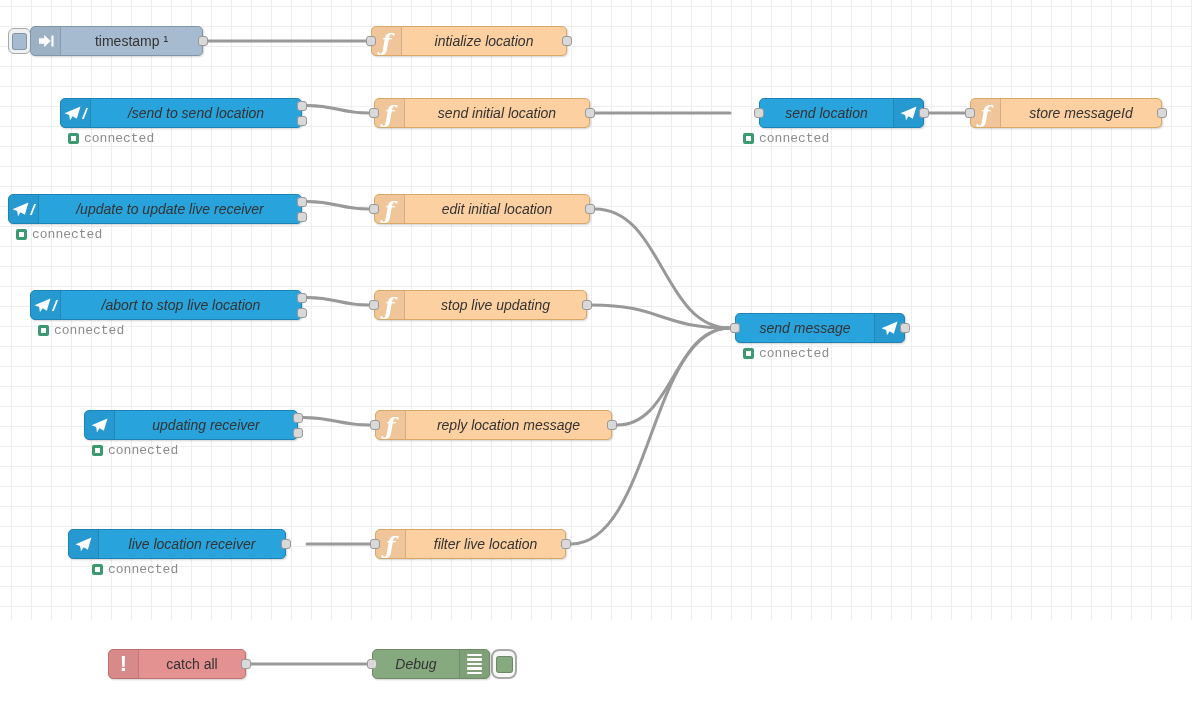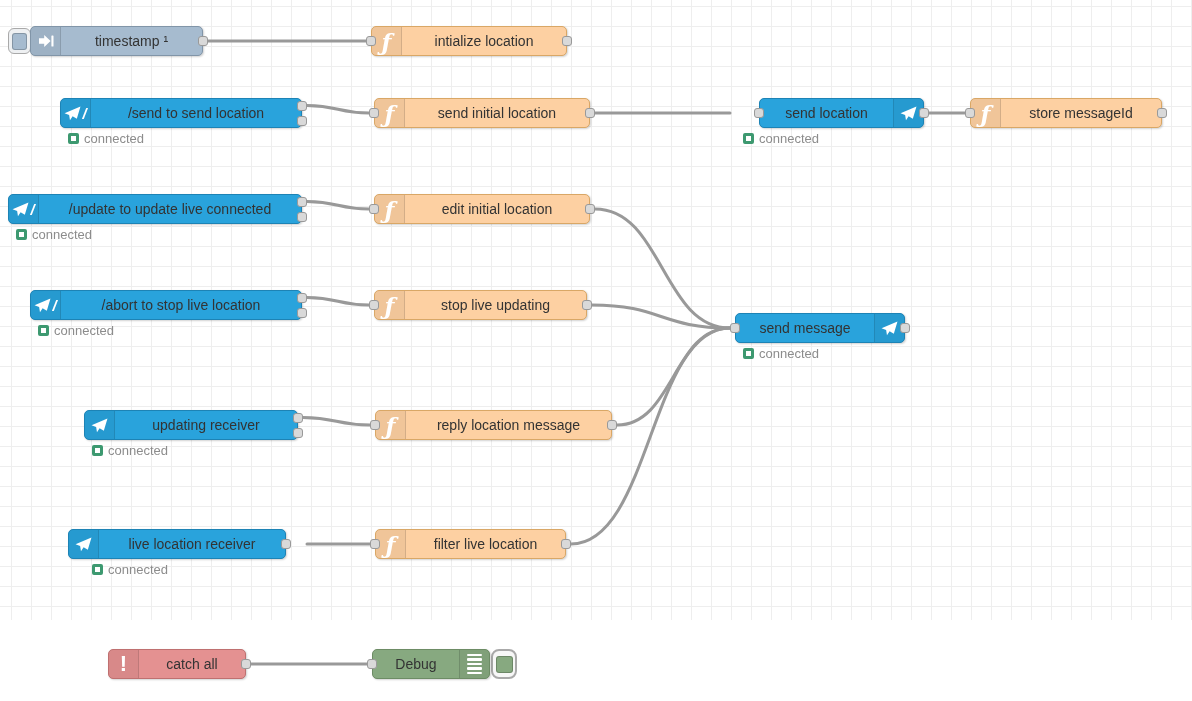--- a/index.html
+++ b/index.html
@@ -30,36 +30,36 @@
     width:29px; height:28px; flex:0 0 29px;
     display:flex; align-items:center; justify-content:center;
     background:rgba(0,0,0,0.05);
   }
   .icon-left  { border-right:1px solid rgba(0,0,0,0.12); border-radius:4px 0 0 4px; }
   .icon-right { order:2; border-left:1px solid rgba(0,0,0,0.12); border-radius:0 4px 4px 0; }
   .node-label {
     flex:1; text-align:center; font-size:14px; color:#333333;
     white-space:nowrap; overflow:hidden; padding:0 4px;
   }
-  .italic { }
+  .italic { font-style:italic; }
 
   .port {
     position:absolute; width:10px; height:10px; z-index:4;
     background:#d9d9d9; border:1px solid #999999; border-radius:3px;
     box-sizing:border-box; cursor:crosshair;
   }
   .glyph-f { font-family:"DejaVu Serif", serif; font-style:italic; font-weight:bold; color:#ffffff; font-size:23px; line-height:1; }
   .glyph-bang { font-weight:bold; color:#ffffff; font-size:22px; line-height:1; }
   .glyph-slash { color:#ffffff; font-size:15px; font-weight:bold; font-style:italic; margin-left:1px; }
   .debug-bars { display:flex; flex-direction:column; gap:2px; }
   .debug-bars div { width:15px; height:2.6px; background:#ffffff; border-radius:1px; }
 
   .status {
     position:absolute; z-index:2; display:flex; align-items:center; gap:5px;
-    font-size:13px; color:#8c8c8c;
+    font-size:13px; color:#8c8c8c;font-family:Liberation Mono, monospace;
   }
   .status-dot {
     width:5px; height:5px; background:#ffffff;
     border:3px solid #3d9970; border-radius:2px;
   }
 
   .side-button {
     position:absolute; z-index:2; background:#eef0f2;
     border:1px solid #a9a9a9; border-radius:6px;
     display:flex; align-items:center; justify-content:center;
@@ -154,21 +154,21 @@
       <div class="port" style="left: -6px; top: 9px;"></div>
       <div class="port" style="right: -6px; top: 9px;"></div>
     </div>
     <div class="node" style="left: 8px; top: 194px; width: 294px; background: rgb(41, 163, 220); border-color: rgb(29, 131, 181);">
       <div class="icon-section icon-left">
         <svg width="17" height="15" viewBox="0 0 18 16">
           <path fill="#ffffff" d="M17.5 0.5 L0.5 7.6 L5.4 9.5 L6.3 15.2 L9.1 11.0 L13.6 13.6 Z"></path>
         </svg>
         <span class="glyph-slash">/</span>
       </div>
-      <span class="node-label italic">/update to update live connected</span>
+      <span class="node-label italic">/update to update live receiver</span>
       <div class="port" style="right: -6px; top: 2px;"></div>
       <div class="port" style="right: -6px; top: 17px;"></div>
     </div>
     <div class="status" style="left: 16px; top: 227px;">
       <span class="status-dot"></span>
       <span>connected</span>
     </div>
     <div class="node" style="left: 374px; top: 194px; width: 216px; background: rgb(253, 208, 162); border-color: rgb(217, 167, 102);">
       <div class="icon-section icon-left">
         <span class="glyph-f">ƒ</span>

